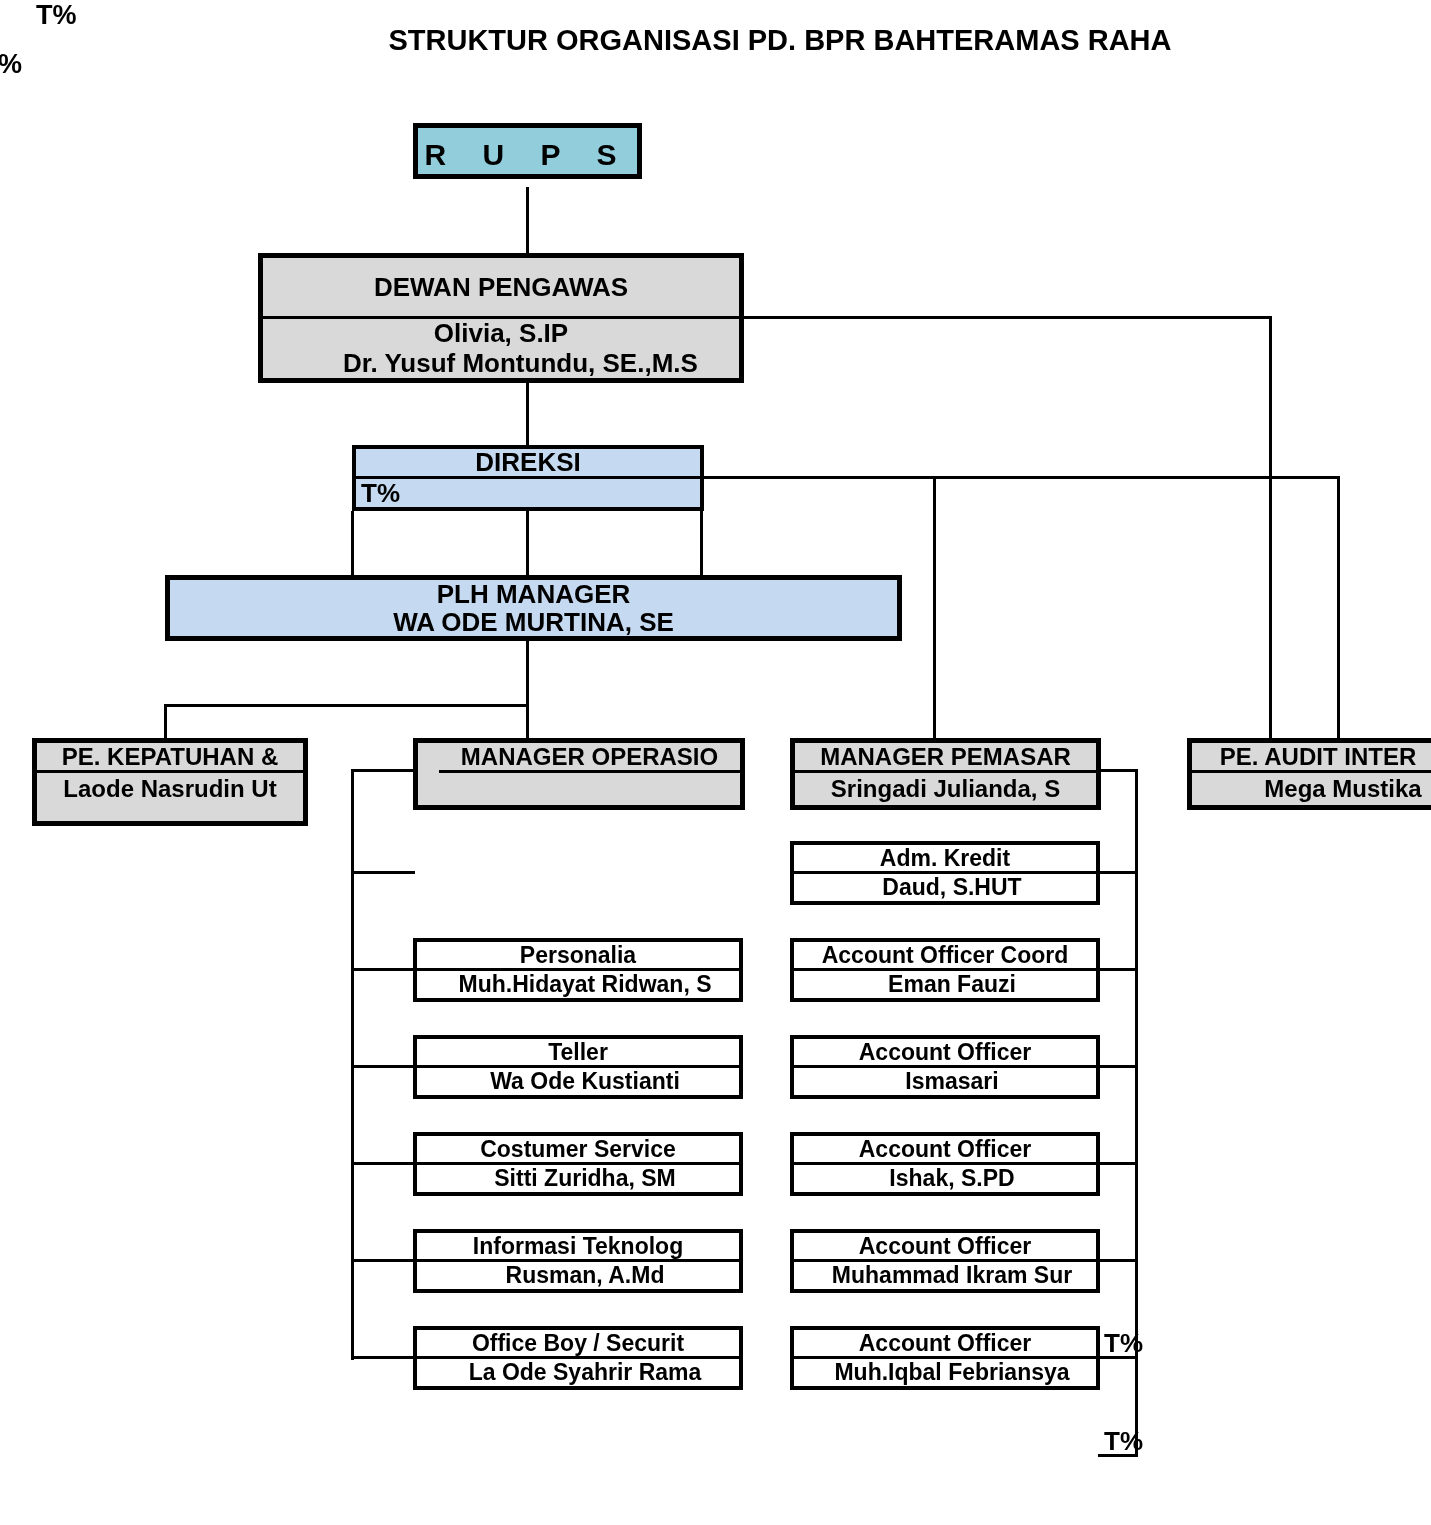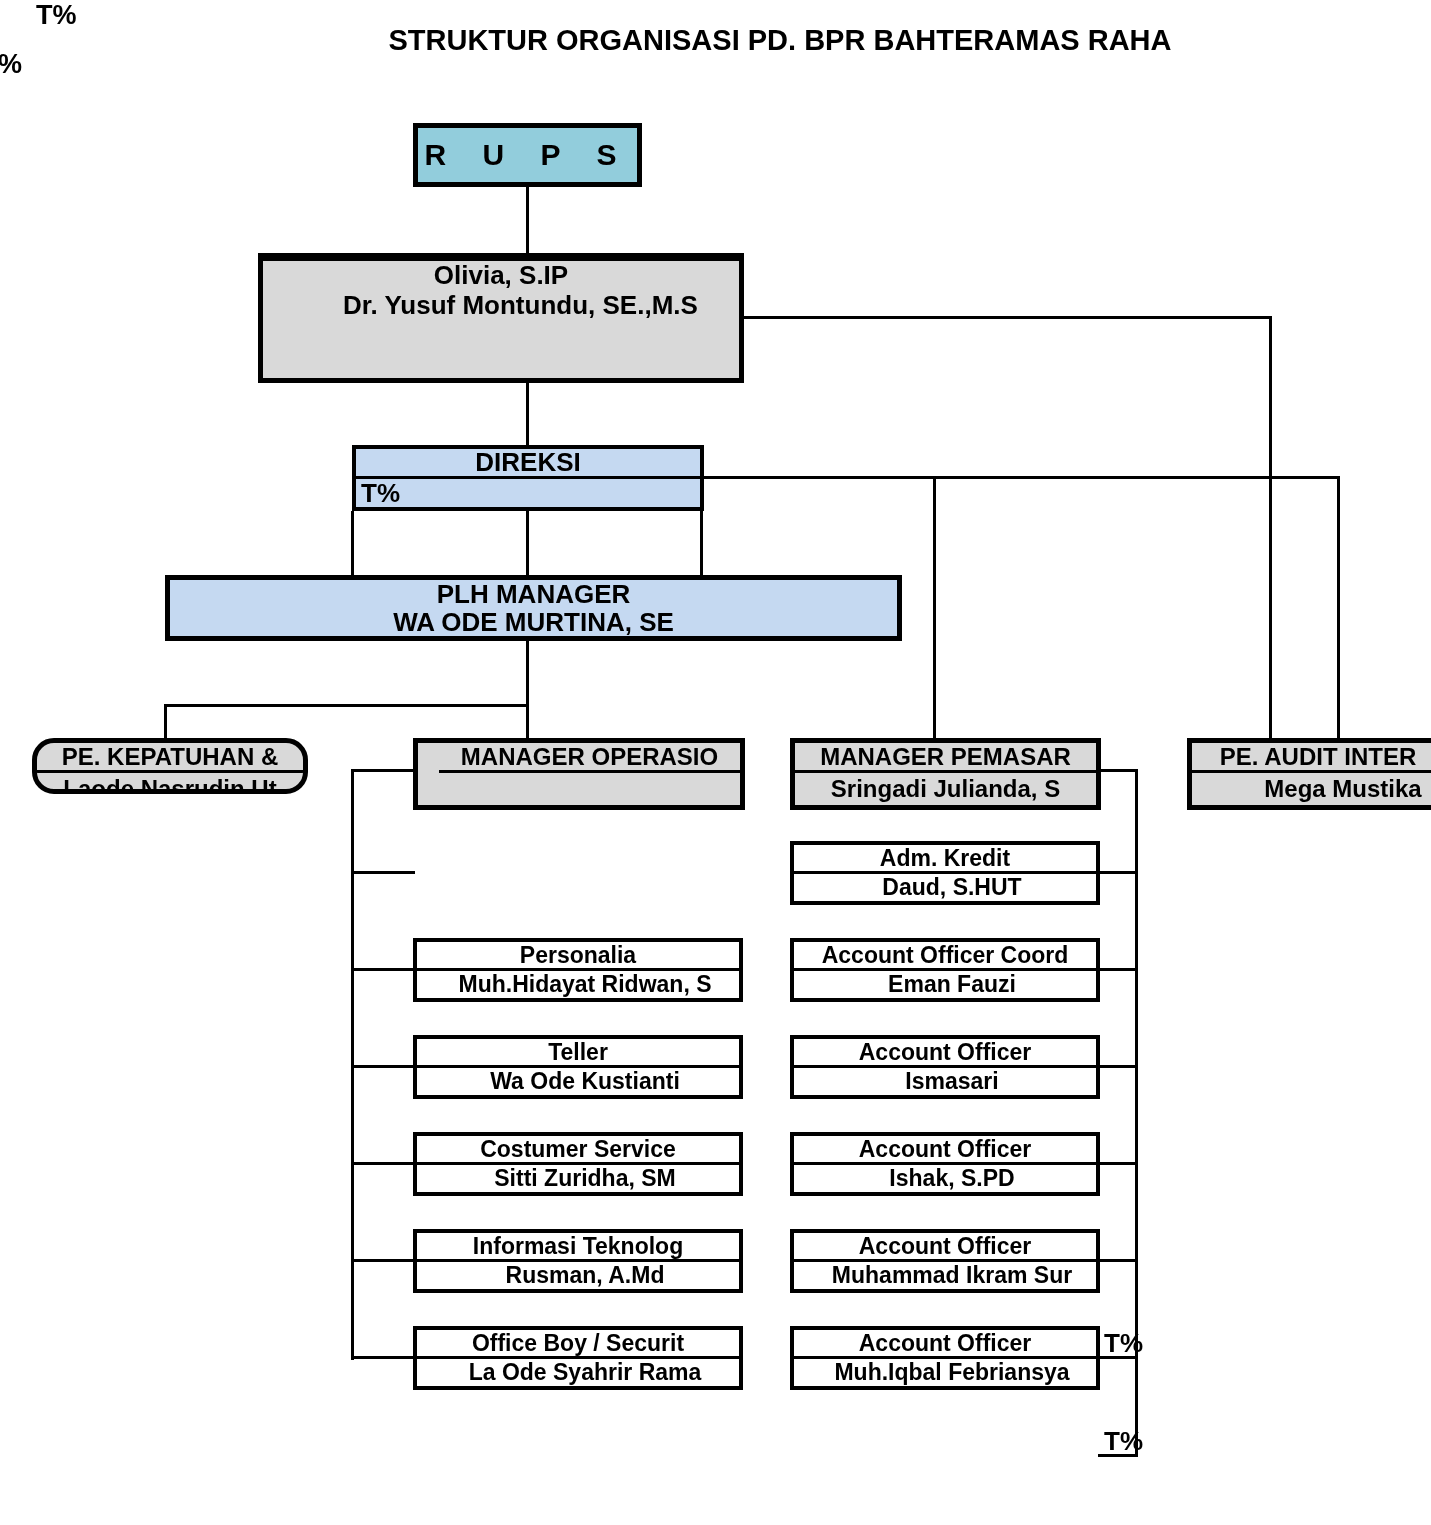--- a/index.html
+++ b/index.html
@@ -69,42 +69,43 @@
   <div class="line" style="left:1135px;top:769px;width:3px;height:688px;"></div>
   <div class="line" style="left:1098px;top:769px;width:40px;height:3px;"></div>
   <div class="line" style="left:1098px;top:871px;width:40px;height:3px;"></div>
   <div class="line" style="left:1098px;top:968px;width:40px;height:3px;"></div>
   <div class="line" style="left:1098px;top:1065px;width:40px;height:3px;"></div>
   <div class="line" style="left:1098px;top:1162px;width:40px;height:3px;"></div>
   <div class="line" style="left:1098px;top:1259px;width:40px;height:3px;"></div>
   <div class="line" style="left:1098px;top:1356px;width:40px;height:3px;"></div>
   <div class="line" style="left:1098px;top:1454px;width:40px;height:3px;"></div>
 
-  <div class="box fill-cyan" style="left:413px;top:123px;width:229px;height:64px;">
+  <div class="box fill-cyan" style="left:413px;top:123px;width:229px;height:56px;">
     <div class="row rups-text" style="height:54px;">R U P S</div>
   </div>
 
   <div class="box fill-gray" style="left:258px;top:253px;width:486px;height:130px;">
+    <div class="row t26" style="height:58px;">DEWAN PENGAWAS</div>
     <div class="divider"></div>
     <div class="row t26" style="height:29px;">Olivia, S.IP</div>
     <div class="row t26" style="height:30px;padding-left:80px;justify-content:flex-start;">Dr. Yusuf Montundu, SE.,M.S</div>
   </div>
 
   <div class="box thin fill-blue" style="left:352px;top:445px;width:352px;height:66px;">
     <div class="row t26" style="height:27px;">DIREKSI</div>
     <div class="divider"></div>
     <div class="row left t26" style="height:28px;">T%</div>
   </div>
 
   <div class="box fill-blue" style="left:165px;top:575px;width:737px;height:66px;">
     <div class="row t26" style="height:28px;">PLH MANAGER</div>
     <div class="row t26" style="height:28px;">WA ODE MURTINA, SE</div>
   </div>
 
-  <div class="box fill-gray" style="left:32px;top:738px;width:276px;height:56px;border-radius:22px;">
+  <div class="box fill-gray" style="left:32px;top:738px;width:276px;height:88px;">
     <div class="row t24" style="height:27px;">PE. KEPATUHAN &amp;</div>
     <div class="divider"></div>
     <div class="row t24" style="height:32px;">Laode Nasrudin Ut</div>
   </div>
 
   <div class="box fill-gray" style="left:413px;top:738px;width:332px;height:72px;padding-left:21px;">
     <div class="row t24" style="height:27px;">MANAGER OPERASIO</div>
     <div class="divider"></div>
   </div>
 

